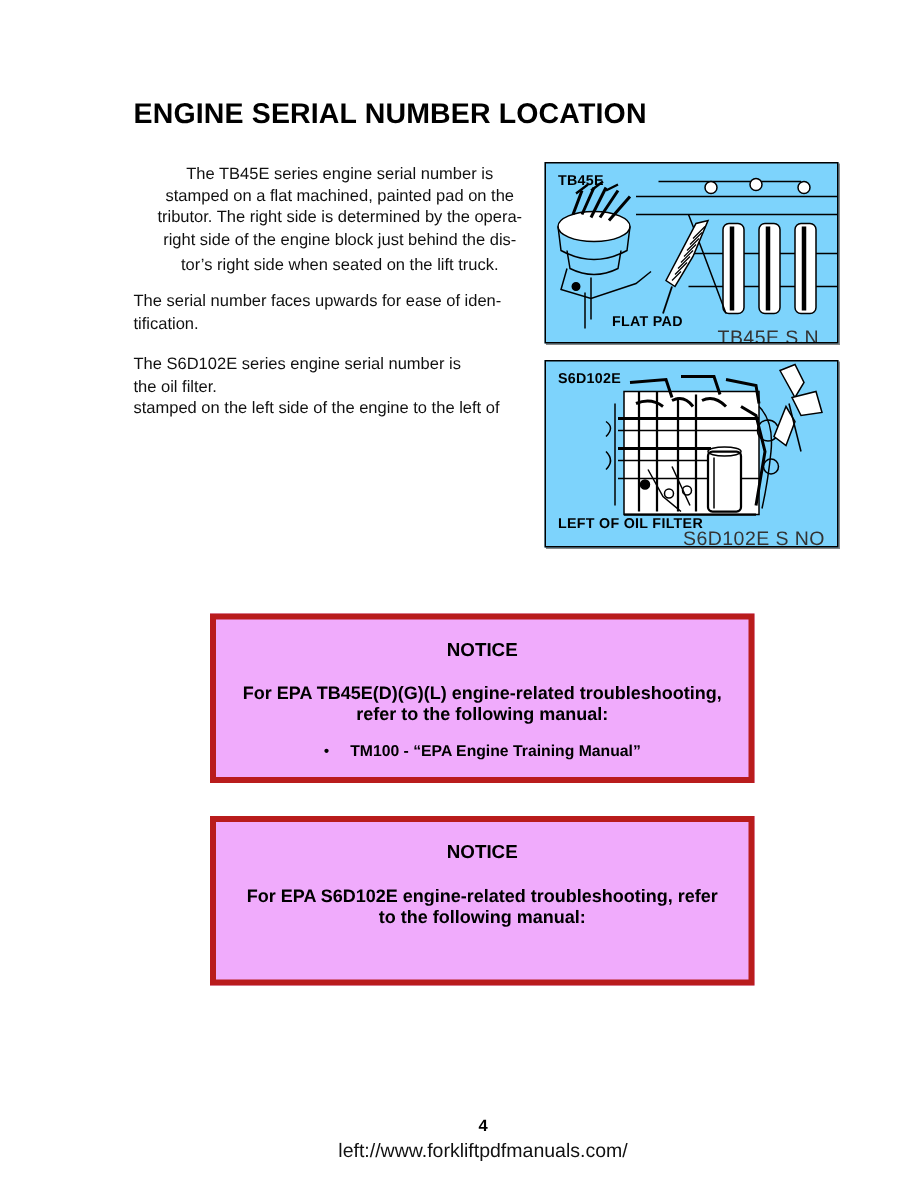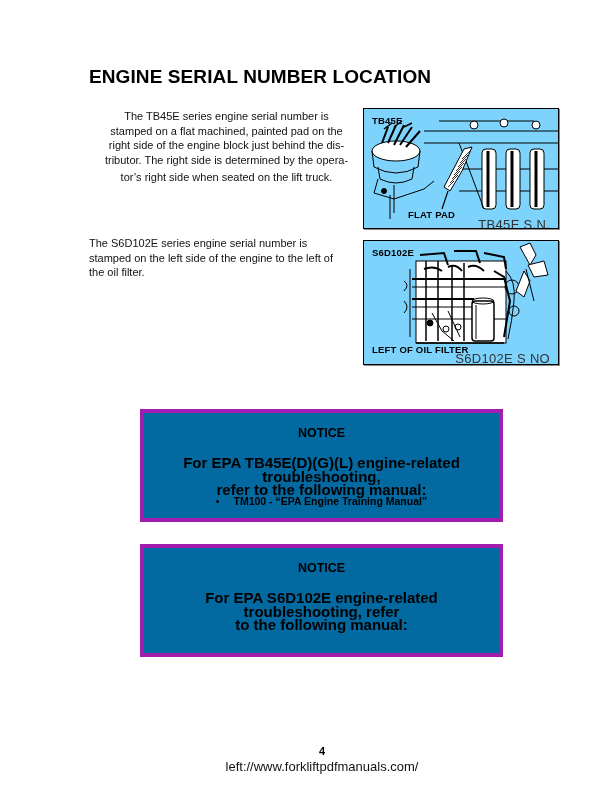--- a/index.html
+++ b/index.html
@@ -57,35 +57,35 @@
     color: #333;
     white-space: nowrap;
     letter-spacing: 0.3px;
   }
   .fig svg { position: absolute; left: 0; top: 0; }
 
   .notice {
     position: absolute;
     left: 124px;
     width: 363px;
-    border: 4px solid #a21caf;
-    background: #0369a1;
+    border: 4px solid #b91c1c;
+    background: #f0abfc;
     text-align: center;
     font-weight: bold;
     color: #000;
   }
   .notice1 { top: 409px; height: 113px; }
   .notice2 { top: 544px; height: 113px; }
   .notice-title {
     position: absolute; left: 0; right: 0; top: 13px;
     font-size: 12.5px;
   }
   .notice-body {
     position: absolute; left: 0; right: 0; top: 43px;
-    font-size: 15px;
+    font-size: 12px;
     line-height: 13.5px;
   }
   .notice-body span { display: block; }
   .notice-item {
     position: absolute; left: 0; right: 0; top: 82px;
     font-size: 10.5px;
   }
   .notice-item .bullet { font-weight: normal; margin-right: 14px; }
 
   .page-number {
@@ -109,31 +109,35 @@
 </head>
 <body>
 
 <div class="page">
 
   <h1 class="heading">ENGINE SERIAL NUMBER LOCATION</h1>
 
   <div class="para" style="top:109px;text-align:center;">
     <span>The TB45E series engine serial number is</span>
     <span>stamped on a flat machined, painted pad on the</span>
+    <span>tributor. The right side is determined by the opera-</span>
     <span>right side of the engine block just behind the dis-</span>
-    <span>tributor. The right side is determined by the opera-</span>
     <span class="gap"></span>
     <span>tor’s right side when seated on the lift truck.</span>
   </div>
 
+  <div class="para" style="top:194px;">
+    <span>The serial number faces upwards for ease of iden-</span>
+    <span>tification.</span>
+  </div>
 
   <div class="para" style="top:236px;">
     <span>The S6D102E series engine serial number is</span>
+    <span>the oil filter.</span>
     <span>stamped on the left side of the engine to the left of</span>
-    <span>the oil filter.</span>
   </div>
 
   <div class="figure fig1 fig">
     <svg width="196" height="121" viewBox="0 0 196 121">
       <g stroke="#000" fill="none" stroke-width="1">
 
         <line x1="75" y1="12" x2="170" y2="12"></line>
 
         <ellipse cx="32" cy="42" rx="24" ry="10" fill="#fff"></ellipse>
         <path d="M8 42 L10 58 Q32 70 54 58 L56 42"></path>

